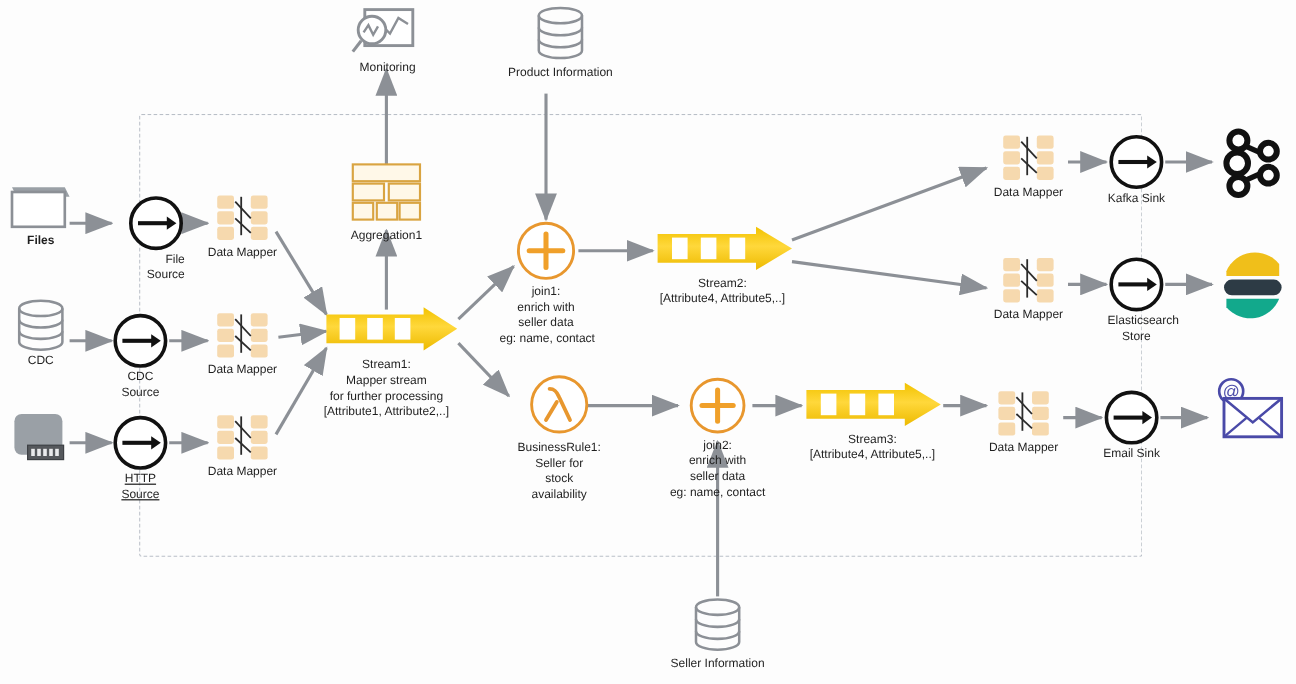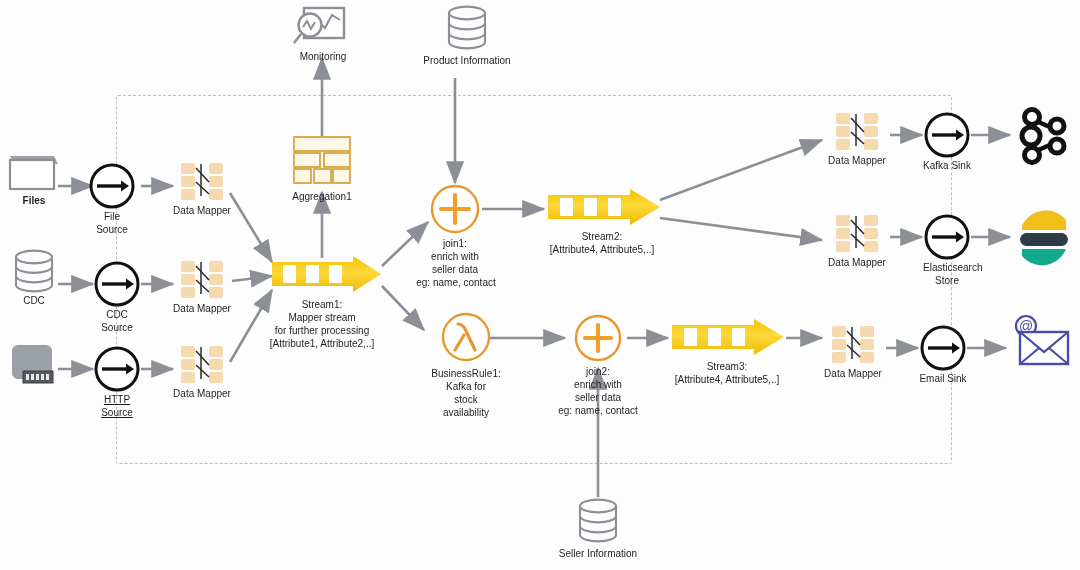--- a/index.html
+++ b/index.html
@@ -102,21 +102,21 @@
       <g fill="#e9eaec">
         <rect x="20" y="33" width="3" height="6"></rect>
           <rect x="25" y="33" width="3" height="6"></rect>
         <rect x="30" y="33" width="3" height="6"></rect>
           <rect x="35" y="33" width="3" height="6"></rect>
         <rect x="40" y="33" width="3" height="6"></rect>
       </g>
     </svg>
   </div>
 
-  <div class="node" style="left:88px;top:162px;width:48px;">
+  <div class="node" style="left:106px;top:162px;width:48px;text-align:right;">
     <svg width="48" height="48" viewBox="0 0 48 48">
       <circle cx="24" cy="24" r="21" fill="#fff" stroke="#111" stroke-width="3"></circle>
       <line x1="9" y1="24" x2="34" y2="24" stroke="#111" stroke-width="3.4"></line>
       <polygon points="33,18.5 41,24 33,29.5" fill="#111"></polygon>
     </svg>
     <div class="lbl">File</div>
     <div class="lbl">Source</div>
   </div>
 
   <div class="node" style="left:93px;top:260px;width:48px;">
@@ -268,21 +268,21 @@
     <div class="lbl">seller data</div>
     <div class="lbl" style="position:absolute;left:-32px;width:140px;">eg: name, contact</div>
   </div>
 
   <div class="node" style="left:418px;top:311px;width:96px;">
     <svg width="96" height="56" viewBox="0 0 96 56">
       <circle cx="48" cy="26" r="23" fill="#fff" stroke="#E8972E" stroke-width="2.4"></circle>
       <path d="M40 13 C44 13, 46 15, 48 20 L57 39 M46 24 L37 39" fill="none" stroke="#E8972E" stroke-width="3.2" stroke-linecap="round" stroke-linejoin="round"></path>
     </svg>
     <div class="lbl ttl">BusinessRule1:</div>
-    <div class="lbl">Kafka for</div>
+    <div class="lbl">Seller for</div>
     <div class="lbl">stock</div>
     <div class="lbl">availability</div>
   </div>
 
   <div class="node" style="left:528px;top:188px;width:148px;">
     <svg width="148" height="42" viewBox="0 0 148 42">
       <path d="M20 7 H102 V1 L132 19 L102 37 V31 H20 Z" fill="url(#g1)"></path>
       <g fill="#fff">
         <rect x="32" y="10" width="13" height="18"></rect>
         <rect x="56" y="10" width="13" height="18"></rect>

